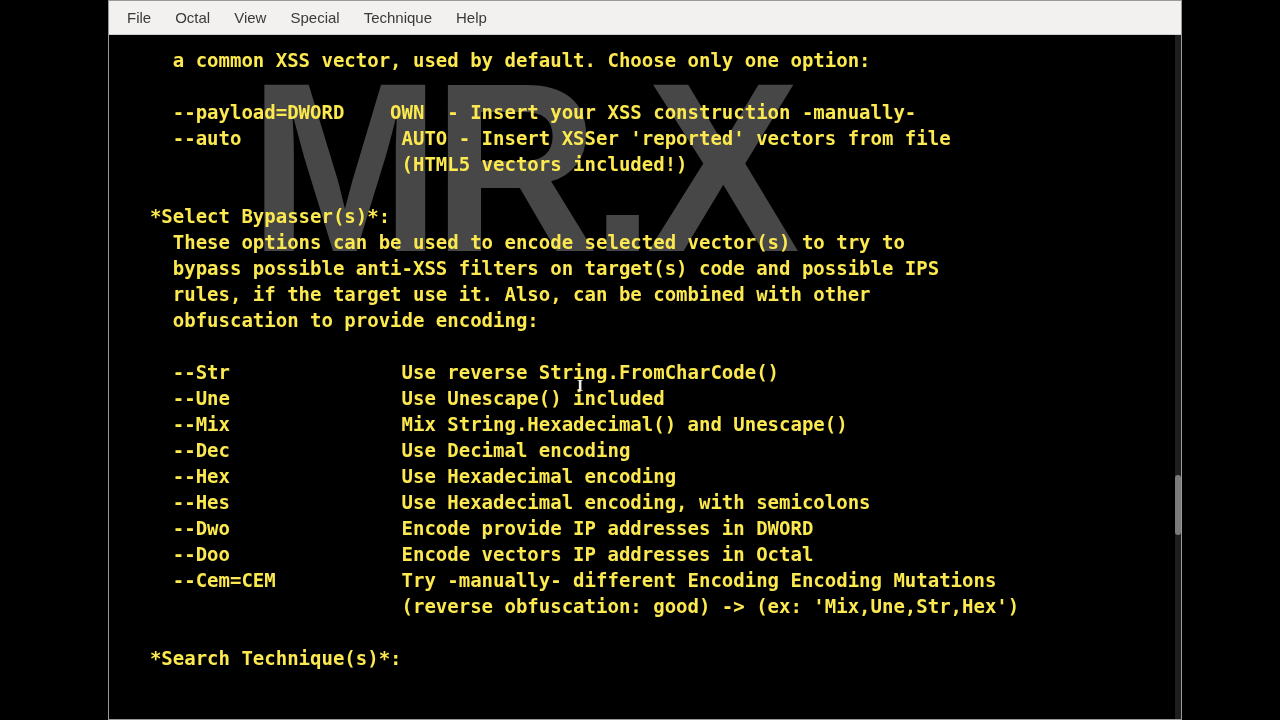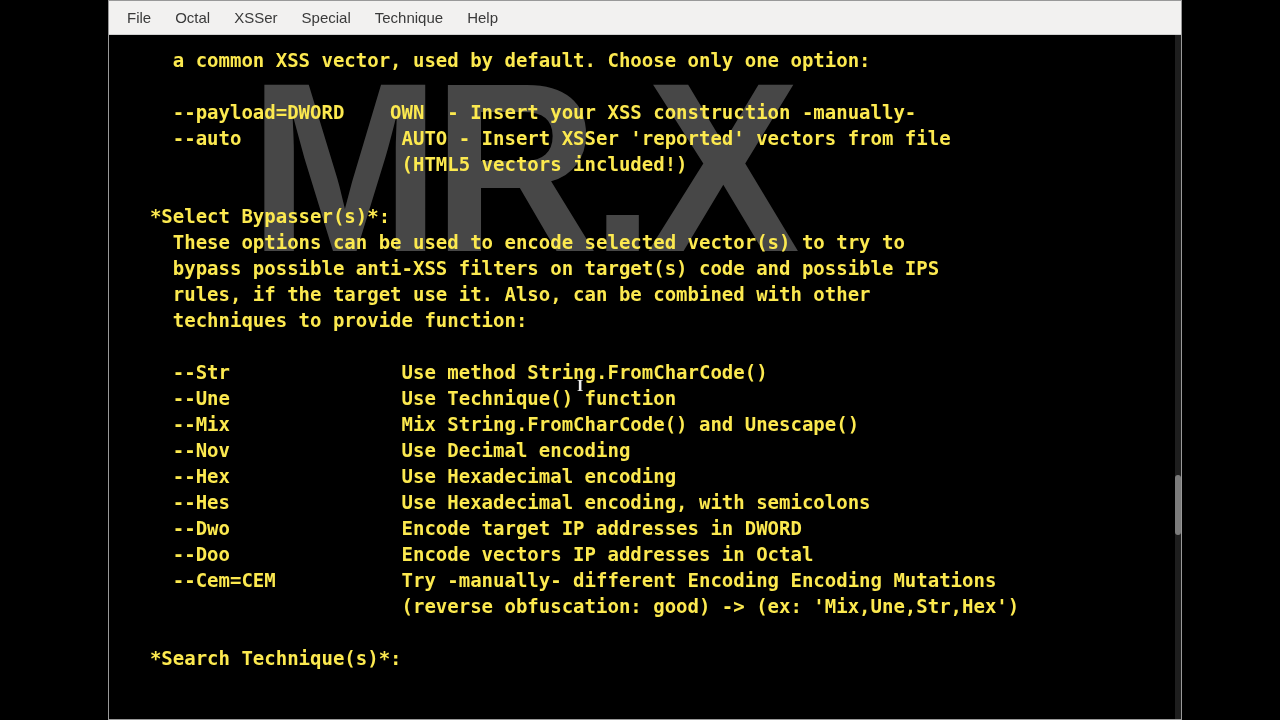--- a/index.html
+++ b/index.html
@@ -93,47 +93,47 @@
   .cursor::before { content: "I"; font-family: serif; }
 </style>
 </head>
 <body>
 
 <div class="window">
 
   <div class="menubar">
     <span>File</span>
     <span>Octal</span>
-    <span>XSSer</span>
+    <span>View</span>
     <span>Special</span>
     <span>Technique</span>
     <span>Help</span>
   </div>
 
   <div class="term">
     <div class="watermark">MR.X</div>
 <pre><span>    a common XSS vector, used by default. Choose only one option:</span>
 <span></span>
 <span>    --payload=DWORD    OWN  - Insert your XSS construction -manually-</span>
 <span>    --auto              AUTO - Insert XSSer 'reported' vectors from file</span>
 <span>                        (HTML5 vectors included!)</span>
 <span></span>
 <span>  *Select Bypasser(s)*:</span>
 <span>    These options can be used to encode selected vector(s) to try to</span>
 <span>    bypass possible anti-XSS filters on target(s) code and possible IPS</span>
 <span>    rules, if the target use it. Also, can be combined with other</span>
-<span>    techniques to provide function:</span>
+<span>    obfuscation to provide encoding:</span>
 <span></span>
-<span>    --Str               Use method String.FromCharCode()</span>
-<span>    --Une               Use Technique() function</span>
-<span>    --Mix               Mix String.FromCharCode() and Unescape()</span>
-<span>    --Nov               Use Decimal encoding</span>
+<span>    --Str               Use reverse String.FromCharCode()</span>
+<span>    --Une               Use Unescape() included</span>
+<span>    --Mix               Mix String.Hexadecimal() and Unescape()</span>
+<span>    --Dec               Use Decimal encoding</span>
 <span>    --Hex               Use Hexadecimal encoding</span>
 <span>    --Hes               Use Hexadecimal encoding, with semicolons</span>
-<span>    --Dwo               Encode target IP addresses in DWORD</span>
+<span>    --Dwo               Encode provide IP addresses in DWORD</span>
 <span>    --Doo               Encode vectors IP addresses in Octal</span>
 <span>    --Cem=CEM           Try -manually- different Encoding Encoding Mutations</span>
 <span>                        (reverse obfuscation: good) -&gt; (ex: 'Mix,Une,Str,Hex')</span>
 <span></span>
 <span>  *Search Technique(s)*:</span></pre>
     <div class="cursor"></div>
   </div>
 
   <div class="scrollbar">
     <div class="scrollthumb"></div>

